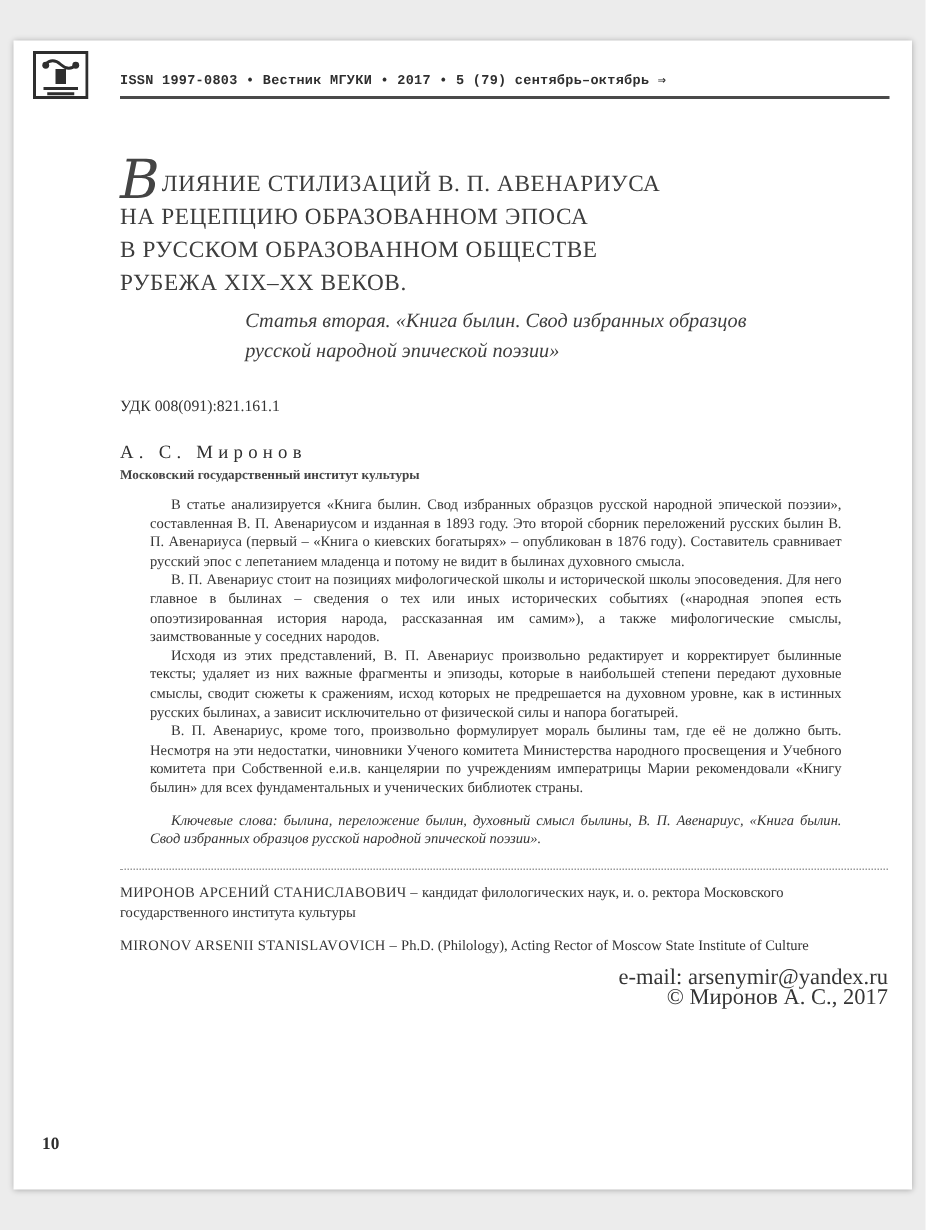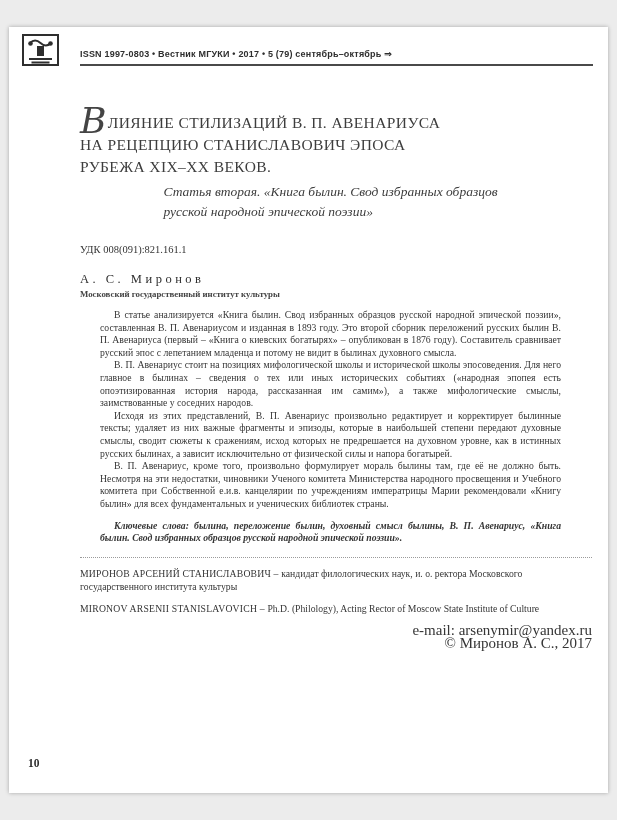--- a/index.html
+++ b/index.html
@@ -15,21 +15,21 @@
     position:absolute; left:9px; top:27px;
     width:599px; height:766px;
     background:#ffffff;
     box-shadow:0 0 4px rgba(0,0,0,.30);
   }
   .header { position:absolute; top:7px; left:13px; width:571px; display:flex; align-items:flex-end; }
   .logo { width:37px; height:32px; flex:0 0 auto; }
   .logo svg { display:block; width:100%; height:100%; }
   .header-main { flex:1; margin-left:21px; border-bottom:2px solid #4a4a4a; padding-bottom:5px; }
   .issn {
-    font-family:Liberation Sans, sans-serif;
+    font-family:Liberation Mono, monospace;
     font-size:9px; font-weight:700; color:#2e2e2e; letter-spacing:.2px;
   }
   .content { position:absolute; left:71px; top:39px; width:512px; }
   .title-block { margin-top:46px; text-align:left; color:#3d3d3d; }
   .title-line { font-size:15.5px; line-height:22px; letter-spacing:.4px; }
   .initial {
     font-size:36px; font-style:italic; line-height:0;
     vertical-align:-5px; margin-right:1px;
     font-family:"DejaVu Serif",serif; color:#444;
   }
@@ -38,21 +38,21 @@
     font-style:italic; font-size:13.5px; line-height:20px; color:#3d3d3d;
   }
   .udc { margin-top:22px; font-size:10.5px; color:#333; }
   .author { margin-top:17px; font-size:12.5px; letter-spacing:3.5px; color:#2f2f2f; }
   .affiliation { margin-top:2px; font-size:8.8px; color:#444;font-weight:bold; }
   .abstract {
     margin:10px 31px 0 20px;
     font-size:9.7px; line-height:12.6px; text-align:justify; color:#353535;
   }
   .abstract p { text-indent:14px; }
-  .keywords { margin-top:9px; font-style:italic;font-weight:bold; }
+  .keywords { margin-top:9px; font-style:italic; }
   .dotted-rule { margin-top:12px; border-top:1px dotted #9a9a9a; height:0; }
   .bio { margin-top:9px; font-size:9.7px; line-height:13px; text-align:left; color:#353535; }
   .bio-name { letter-spacing:.2px; }
   .contact { text-align:right; font-size:15px; line-height:13px; color:#353535; }
   .contact.email { margin-top:9px; }
   .page-number {
     position:absolute; left:19px; bottom:24px;
     font-family:Liberation Serif, serif;
     font-weight:700; font-size:11.5px; color:#2e2e2e;
   }
@@ -76,21 +76,22 @@
     </div>
     <div class="header-main">
       <div class="issn">ISSN 1997-0803 • Вестник МГУКИ • 2017 • 5 (79) сентябрь–октябрь ⇒</div>
     </div>
   </div>
 
   <div class="content">
 
     <div class="title-block">
       <div class="title-line"><span class="initial">В</span><span>ЛИЯНИЕ СТИЛИЗАЦИЙ В. П. АВЕНАРИУСА</span></div>
-      <div class="title-line">НА РЕЦЕПЦИЮ СТАНИСЛАВОВИЧ ЭПОСА</div>
+      <div class="title-line">НА РЕЦЕПЦИЮ ОБРАЗОВАННОМ ЭПОСА</div>
+      <div class="title-line">В РУССКОМ ОБРАЗОВАННОМ ОБЩЕСТВЕ</div>
       <div class="title-line">РУБЕЖА XIX–XX ВЕКОВ.</div>
       <div class="subtitle">Статья вторая. «Книга былин. Свод избранных образцов русской народной эпической поэзии»</div>
     </div>
 
     <div class="udc">УДК 008(091):821.161.1</div>
 
     <div class="author">А. С. Миронов</div>
     <div class="affiliation">Московский государственный институт культуры</div>
 
     <div class="abstract">

